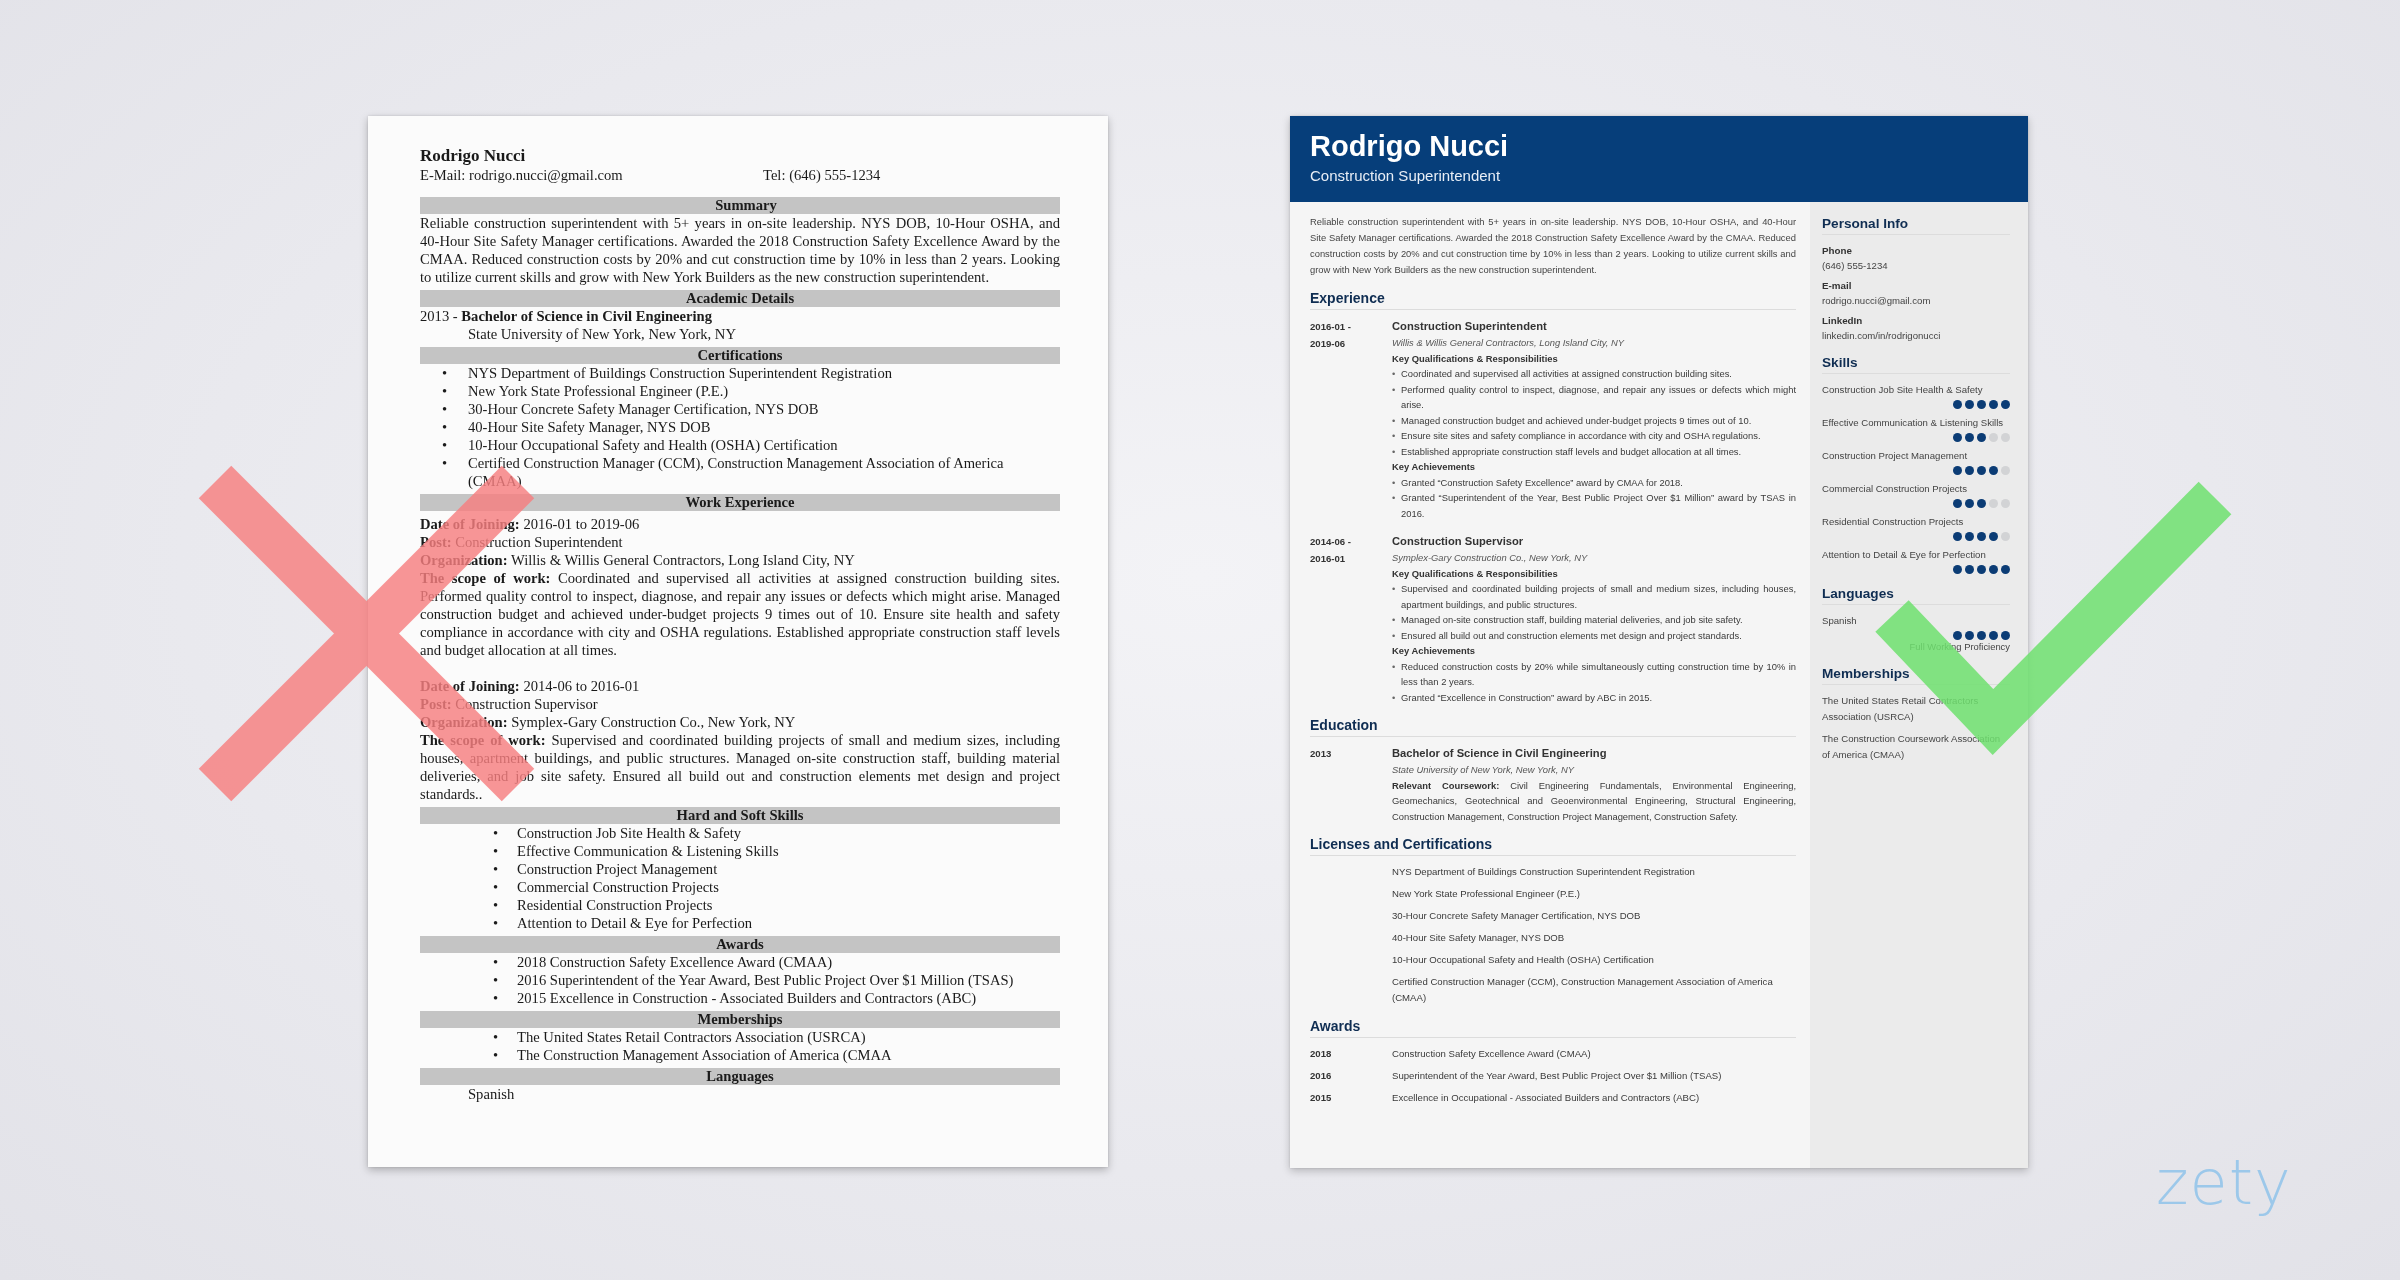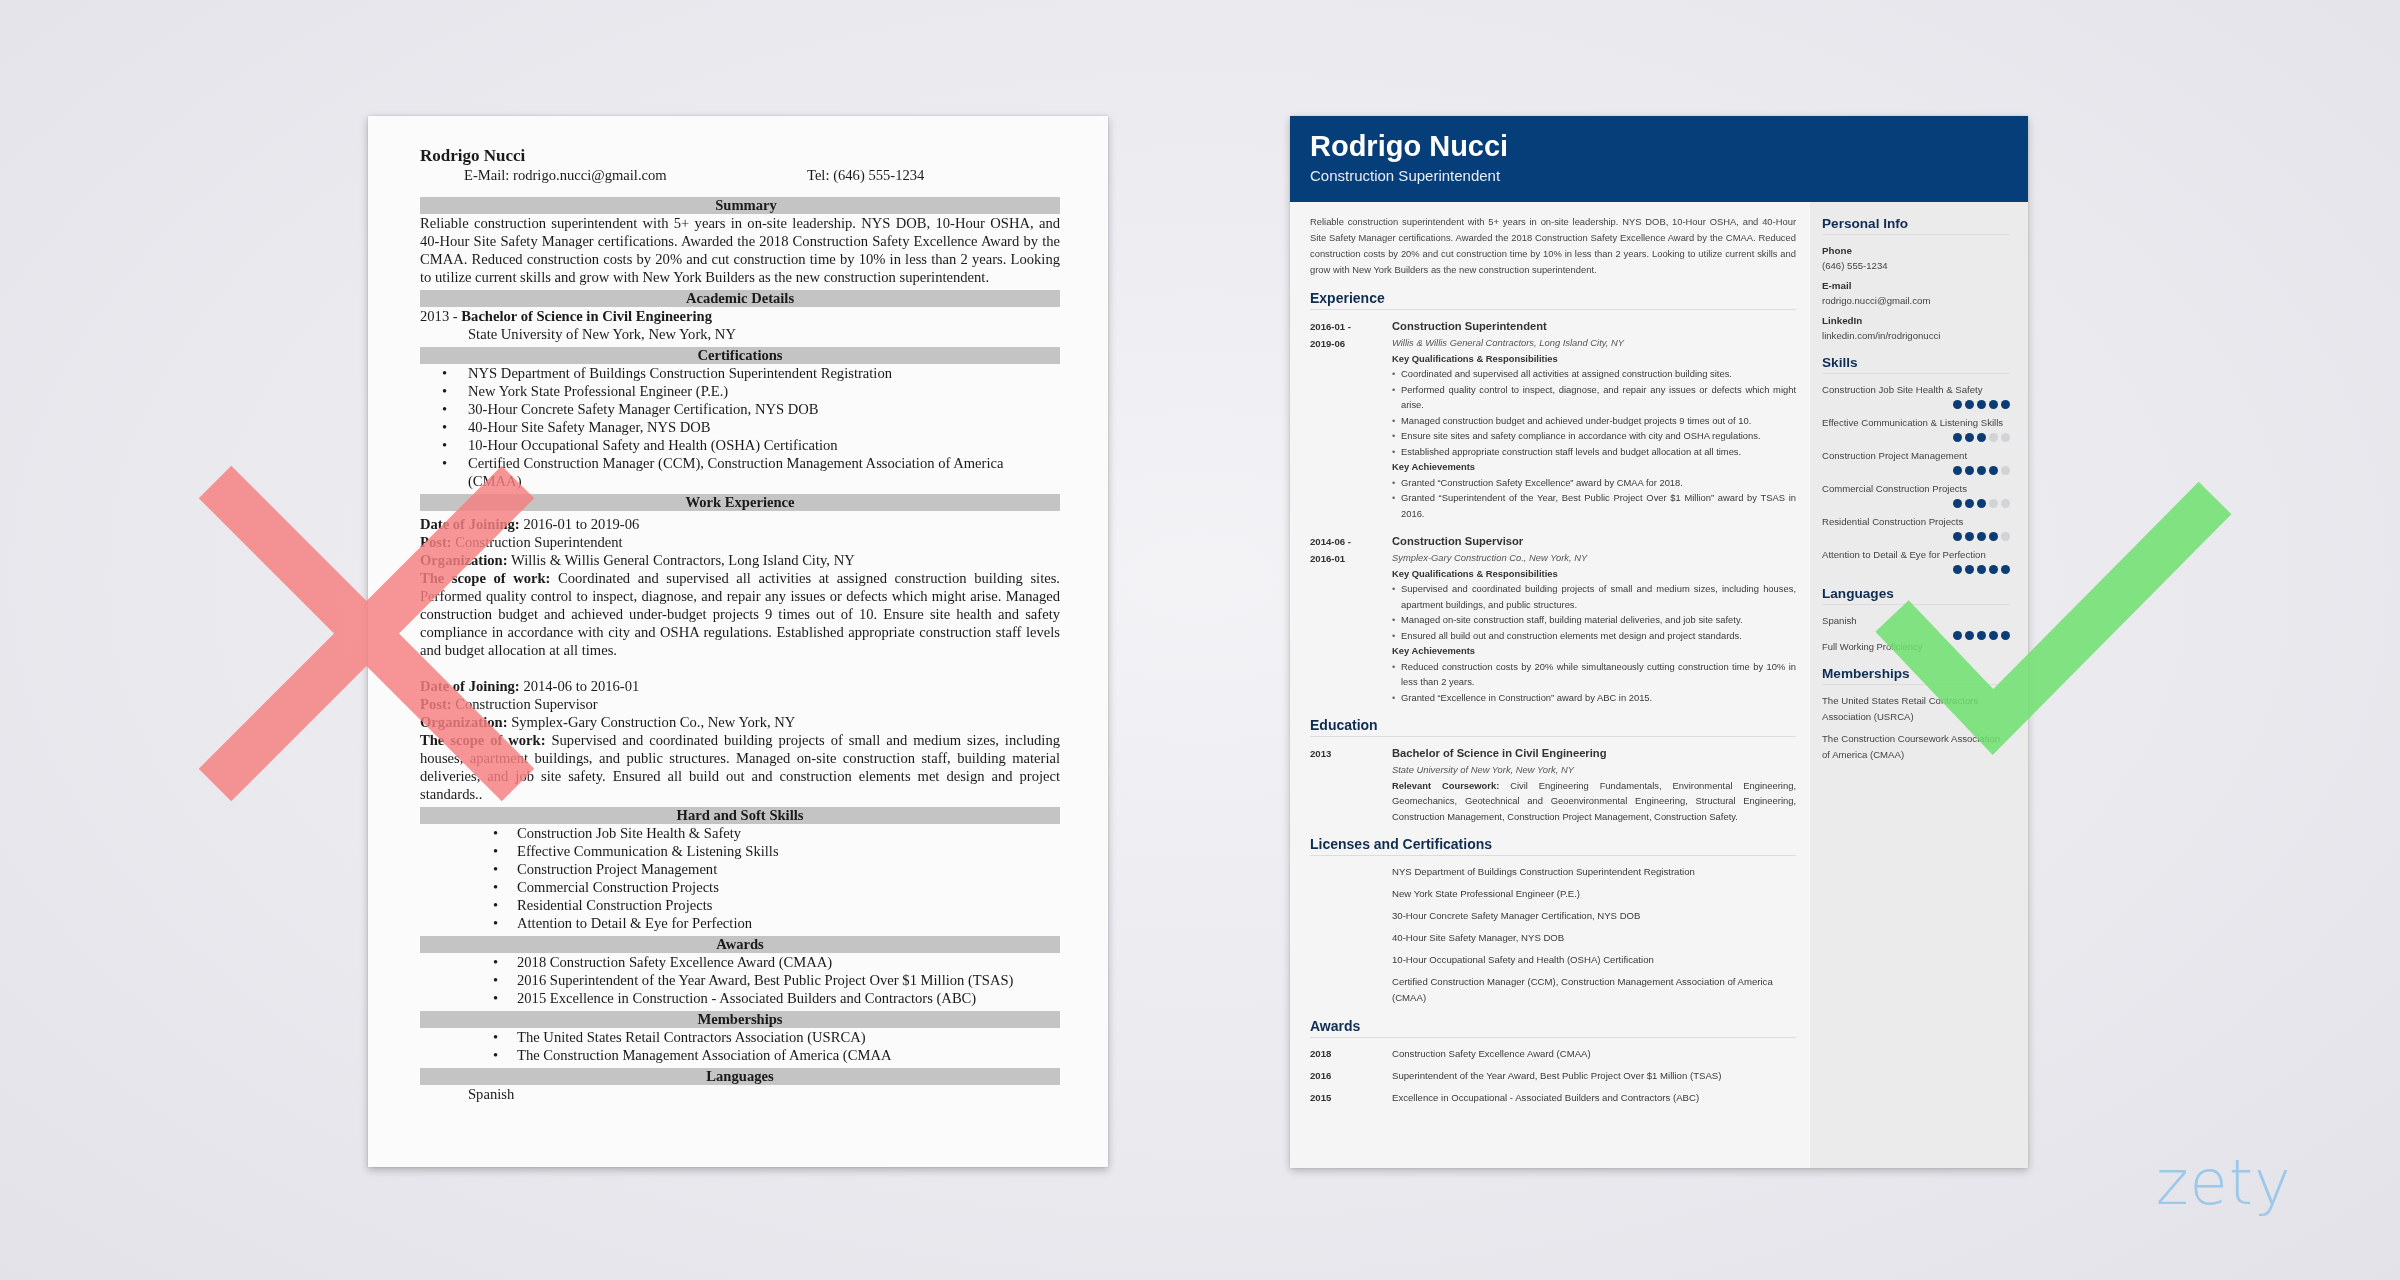--- a/index.html
+++ b/index.html
@@ -15,21 +15,21 @@
     position: absolute; left: 368px; top: 116px; width: 740px; height: 1051px;
     background: #fbfbfb;
     box-shadow: 0 3px 8px rgba(0,0,0,0.25), 0 0 2px rgba(0,0,0,0.12);
     font-family: "Liberation Serif", serif;
     color: #1a1a1a;
     font-size: 14.6px;
     line-height: 18px;
     padding: 30px 48px 0 52px;
   }
   .bad .name { font-weight: bold; font-size: 17px; line-height: 20px; }
-  .bad .contact { display: flex; margin-left: 44px; }
+  .bad .contact { display: flex; }
   .bad .contact .email { width: 343px; }
   .bad .sec {
     background: #c4c4c4; text-align: center; font-weight: bold;
     height: 17px; line-height: 17px; margin-top: 4px;
   }
   .bad .sec.first { margin-top: 13px; padding-left: 12px; }
   .bad p.just { text-align: justify; }
   .bad .edu-line b { font-weight: bold; }
   .bad .indent { padding-left: 48px; }
   .bad ul { list-style: none; }
@@ -80,21 +80,21 @@
   .good .award { display: flex; font-size: 9.6px; line-height: 16px; margin-bottom: 6px; }
   .good .award .date { line-height: 16px; }
 
   .good .pi-label { font-weight: bold; font-size: 9.8px; line-height: 15px; color: #333; margin-top: 5px; }
   .good .pi-val { font-size: 9.6px; line-height: 15px; color: #444; }
   .good .skill { margin-bottom: 6px; }
   .good .skill-name { font-size: 9.6px; line-height: 16px; color: #444; }
   .good .dots { display: flex; justify-content: flex-end; gap: 3px; margin-top: 2px; }
   .good .dot { width: 9px; height: 9px; border-radius: 50%; background: #d2d3d5; }
   .good .dot.on { background: #0b3c75; }
-  .good .lang-prof { text-align: left; font-size: 9.4px; line-height: 14px; color: #444; }
+  .good .lang-prof { text-align: right; font-size: 9.4px; line-height: 14px; color: #444; }
   .good .memb { font-size: 9.6px; line-height: 16px; color: #444; margin-bottom: 6px; }
 
   
   .mark { position: absolute; pointer-events: none; }
   .logo {
     position: absolute; left: 2156px; top: 1148px;
     font-family: "DejaVu Sans", sans-serif; font-size: 62px; font-weight: 200;
     color: #9cc8ea; letter-spacing: 1px; line-height: 70px;
   }
 </style>

